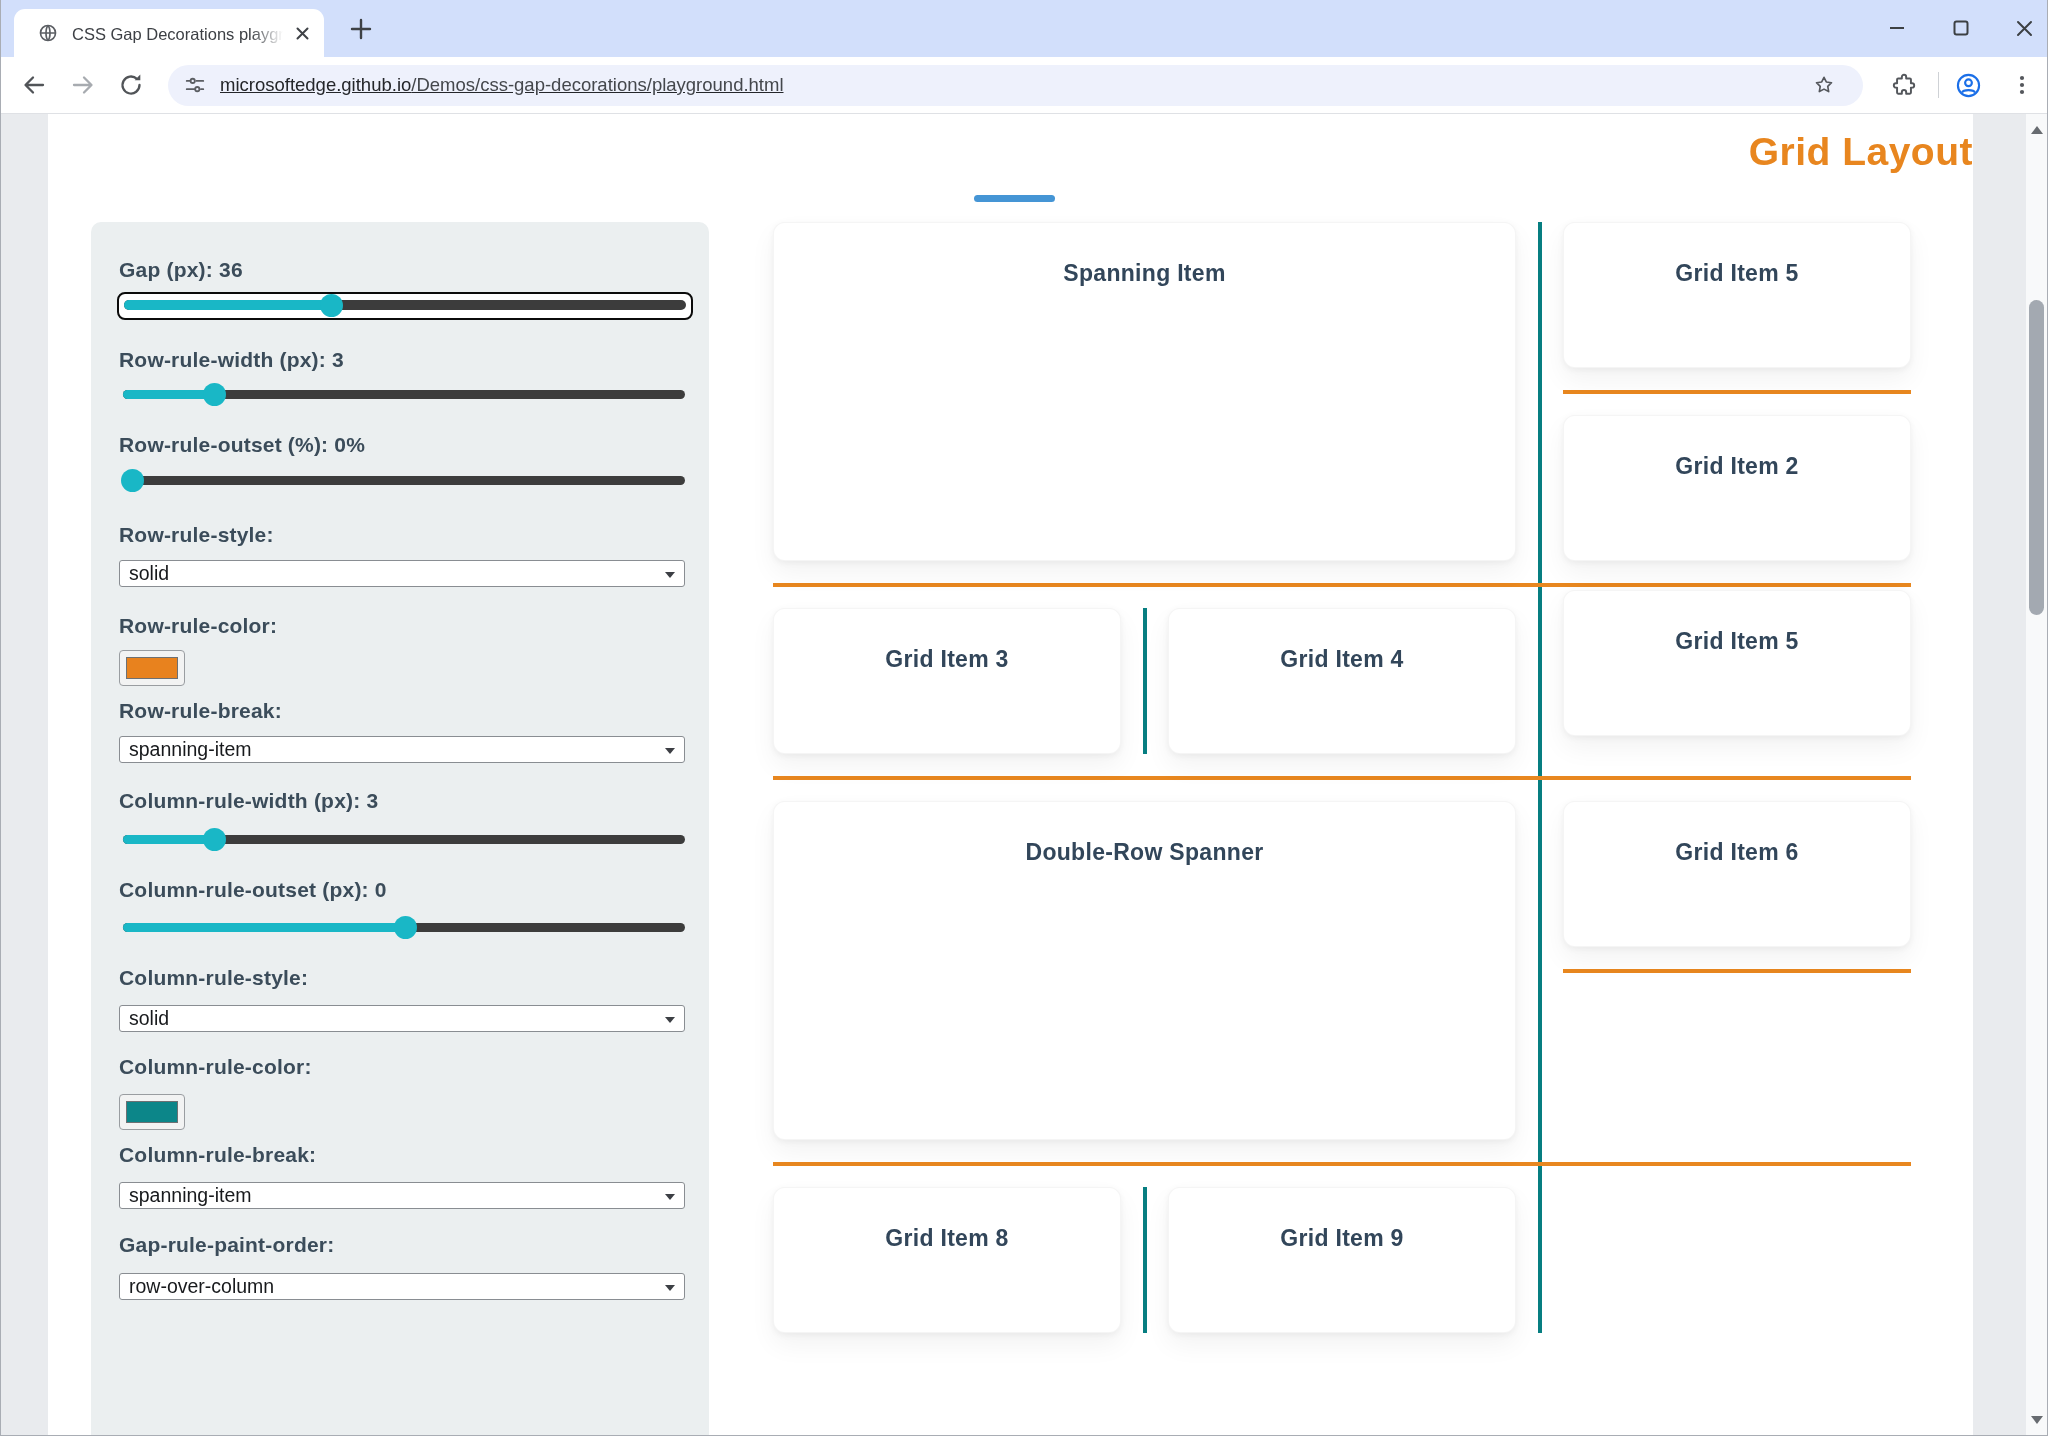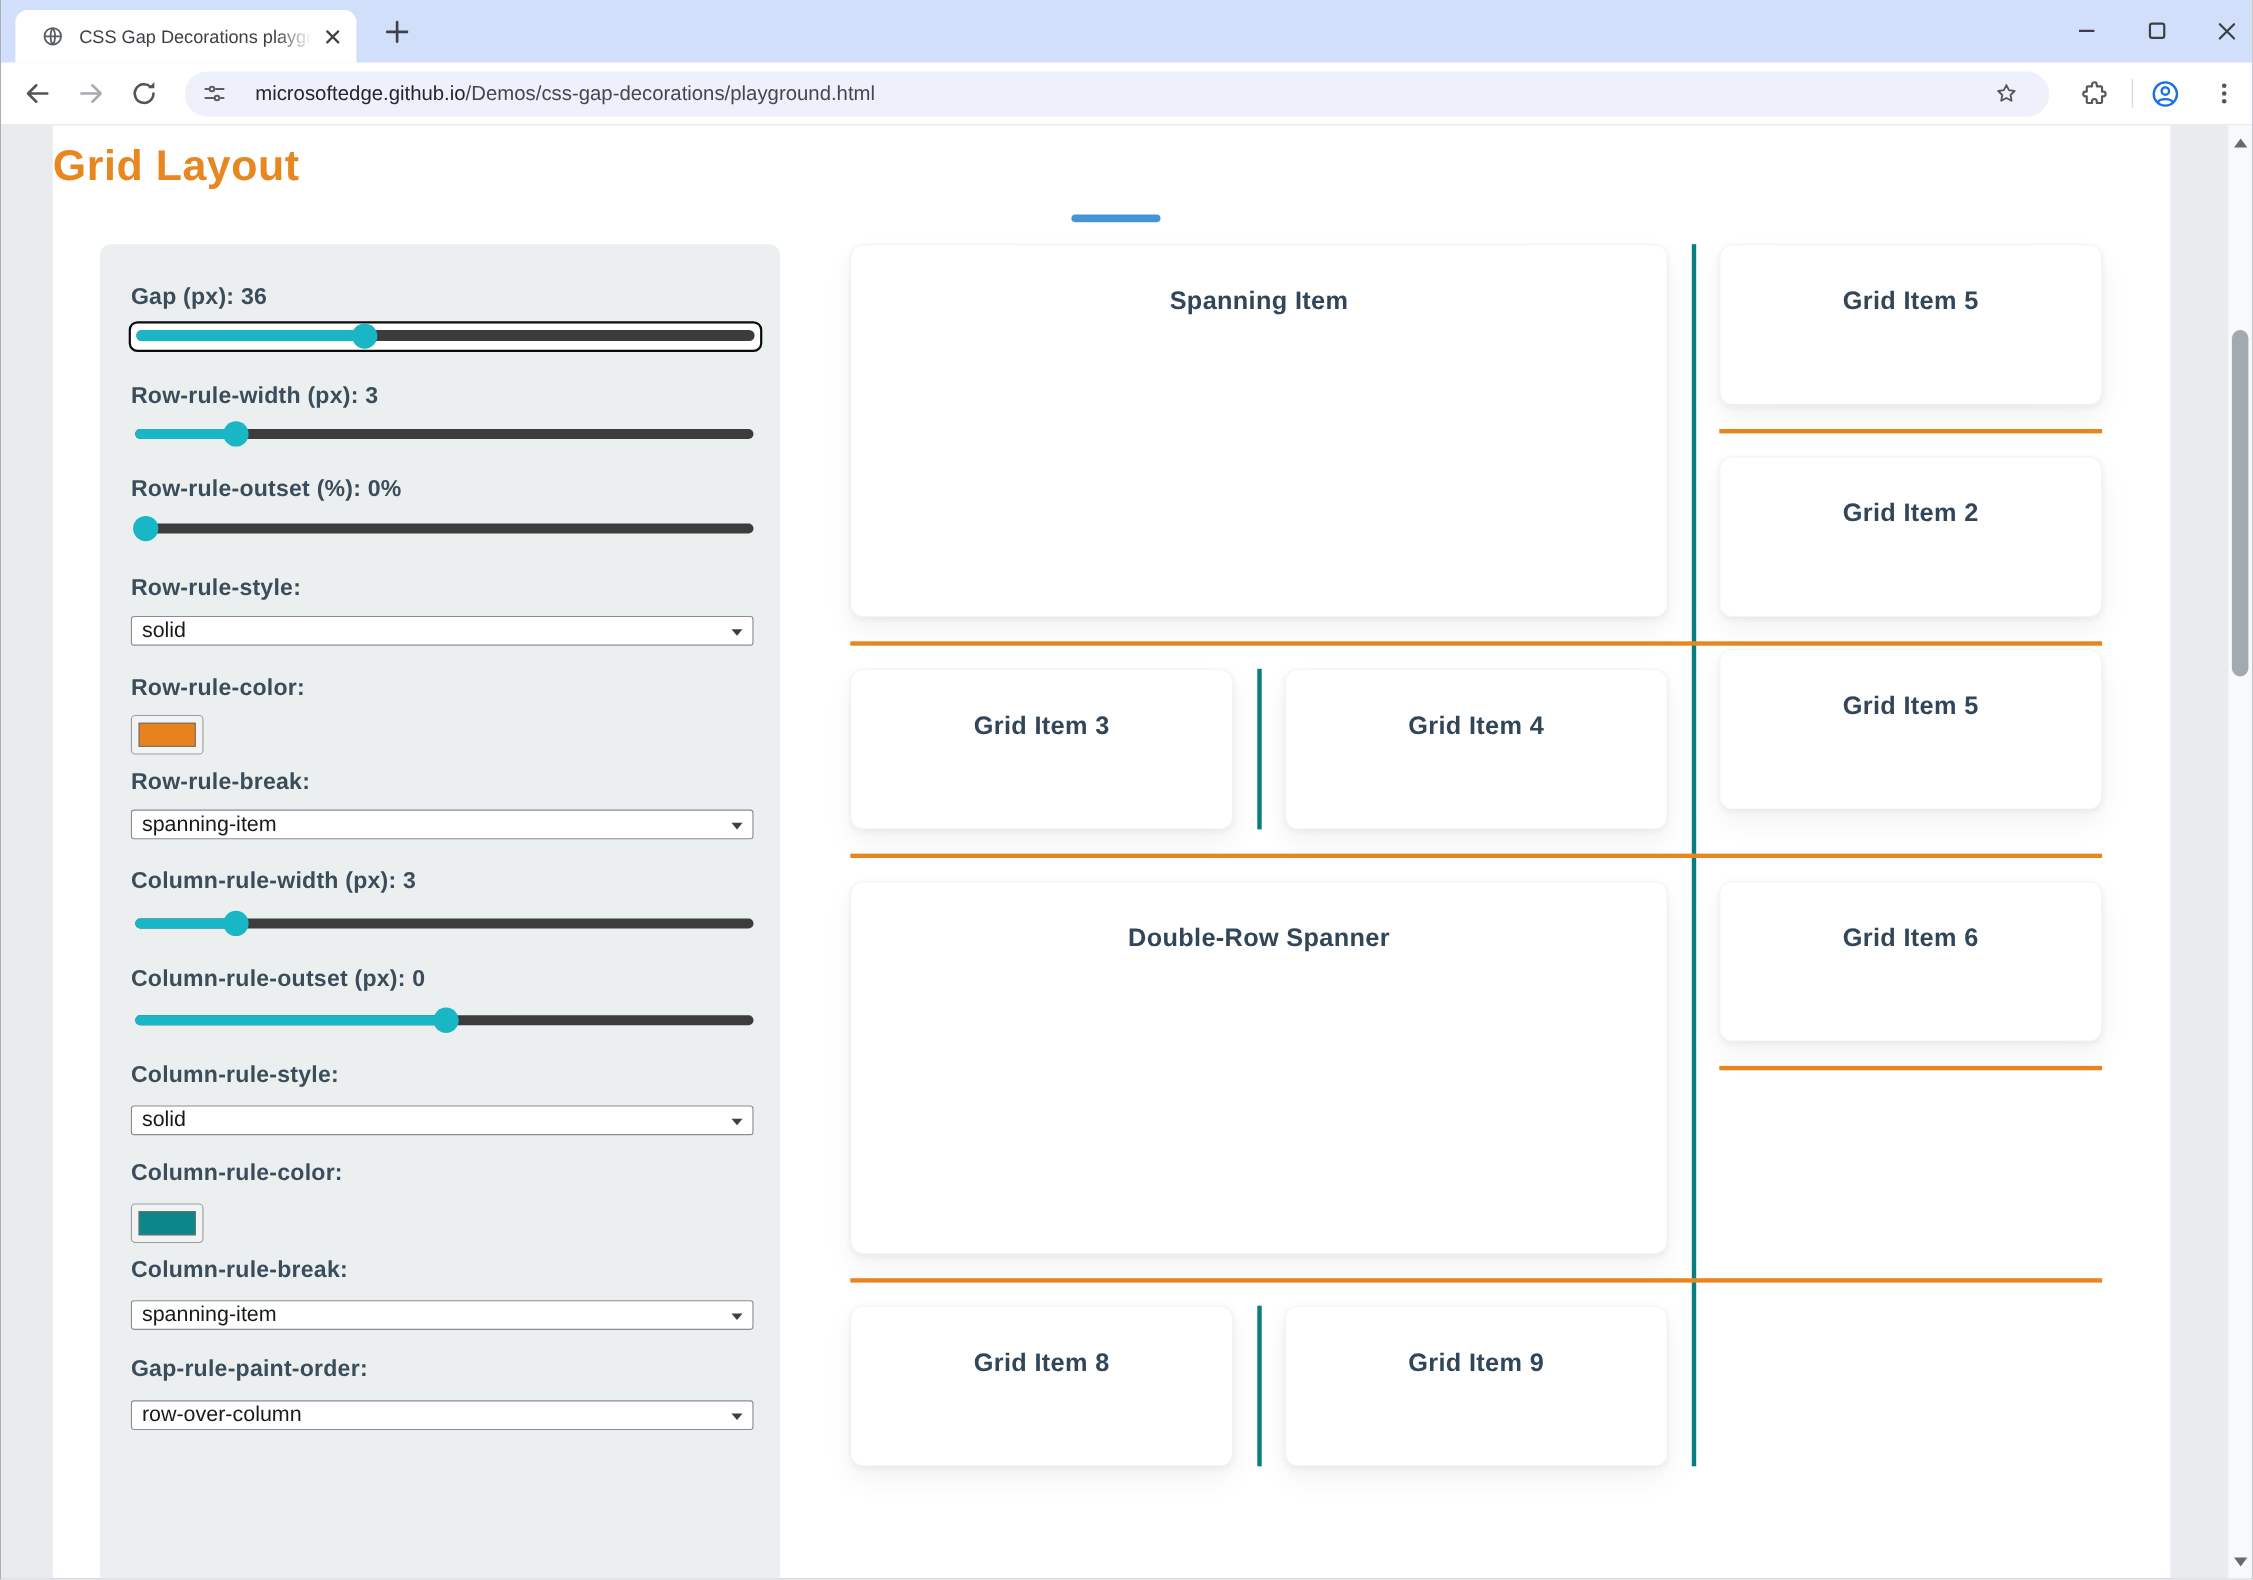--- a/index.html
+++ b/index.html
@@ -12,34 +12,34 @@
   .tab-favicon{position:absolute;left:24px;top:14px;width:20px;height:20px;}
   .tab-title{position:absolute;left:58px;top:16px;width:215px;font-size:16.5px;color:#3d4045;white-space:nowrap;overflow:hidden;}
   .tab-fade{position:absolute;left:237px;top:12px;width:40px;height:26px;background:linear-gradient(to right,rgba(255,255,255,0),#fff 80%);}
   .tab-close{position:absolute;right:13px;top:16px;width:17px;height:17px;}
   .newtab{position:absolute;left:347px;top:16px;width:26px;height:26px;}
   .winbtn{position:absolute;top:14px;width:30px;height:28px;}
   .toolbar{position:absolute;left:0;top:57px;width:2048px;height:56px;background:#fff;border-bottom:1px solid #dfe1e5;}
   .navbtn{position:absolute;top:15px;width:26px;height:26px;}
   .omnibox{position:absolute;left:167px;top:8px;width:1695px;height:41px;border-radius:21px;background:#eef1fc;}
   .tune{position:absolute;left:16px;top:9px;width:22px;height:22px;}
-  .url{position:absolute;left:64px;top:9px;font-size:18.5px;color:#24262a;white-space:nowrap;}
+  .url{position:absolute;left:52px;top:9px;font-size:18.5px;color:#24262a;white-space:nowrap;text-decoration:underline;}
   .url .path{color:#44474c;}
   .obstar{position:absolute;right:28px;top:9px;width:22px;height:22px;}
   .tdiv{position:absolute;left:1937px;top:15px;width:1px;height:26px;background:#cfd2d6;}
 
   
   .strip-l{position:absolute;left:0;top:114px;width:47px;height:1322px;background:#e9ebee;}
   .strip-r{position:absolute;left:1972px;top:114px;width:53px;height:1322px;background:#e9ebee;}
   .scrollbar{position:absolute;left:2025px;top:114px;width:22px;height:1322px;background:#f8f9fa;}
   .sb-up{position:absolute;left:5px;top:12px;width:0;height:0;border-left:6px solid transparent;border-right:6px solid transparent;border-bottom:8px solid #676b70;}
   .sb-down{position:absolute;left:5px;bottom:12px;width:0;height:0;border-left:6px solid transparent;border-right:6px solid transparent;border-top:8px solid #676b70;}
   .sb-thumb{position:absolute;left:3px;top:186px;width:15px;height:315px;border-radius:7.5px;background:#a3a9b1;}
 
-  .page-title{position:absolute;left:47px;top:130px;width:1925px;text-align:left;font-size:39px;font-weight:700;color:#e8861f;letter-spacing:.5px;}
+  .page-title{position:absolute;left:47px;top:130px;width:1925px;text-align:right;font-size:39px;font-weight:700;color:#e8861f;letter-spacing:.5px;}
   .title-underline{position:absolute;left:973px;top:195px;width:81px;height:7px;border-radius:3.5px;}
 
   
   .panel{position:absolute;left:90px;top:222px;width:618px;height:1416px;background:#ebeff0;border-radius:10px;}
   .lbl{position:absolute;left:28px;font-size:21px;font-weight:700;color:#3b4c5a;letter-spacing:.2px;white-space:nowrap;}
   .track{position:absolute;left:32px;width:562px;height:9px;border-radius:4.5px;background:#3c3c3c;}
   .fill{position:absolute;left:32px;height:9px;border-radius:4.5px;}
   .thumb{position:absolute;width:23px;height:23px;border-radius:50%;}
   .focusbox{position:absolute;left:26px;top:70px;width:576px;height:28px;background:#fff;border:2.5px solid #0b0b0b;border-radius:8px;box-sizing:border-box;}
   .focusbox .ftrack{position:absolute;left:5px;top:6px;width:562px;height:10px;border-radius:5px;background:#3c3c3c;}

